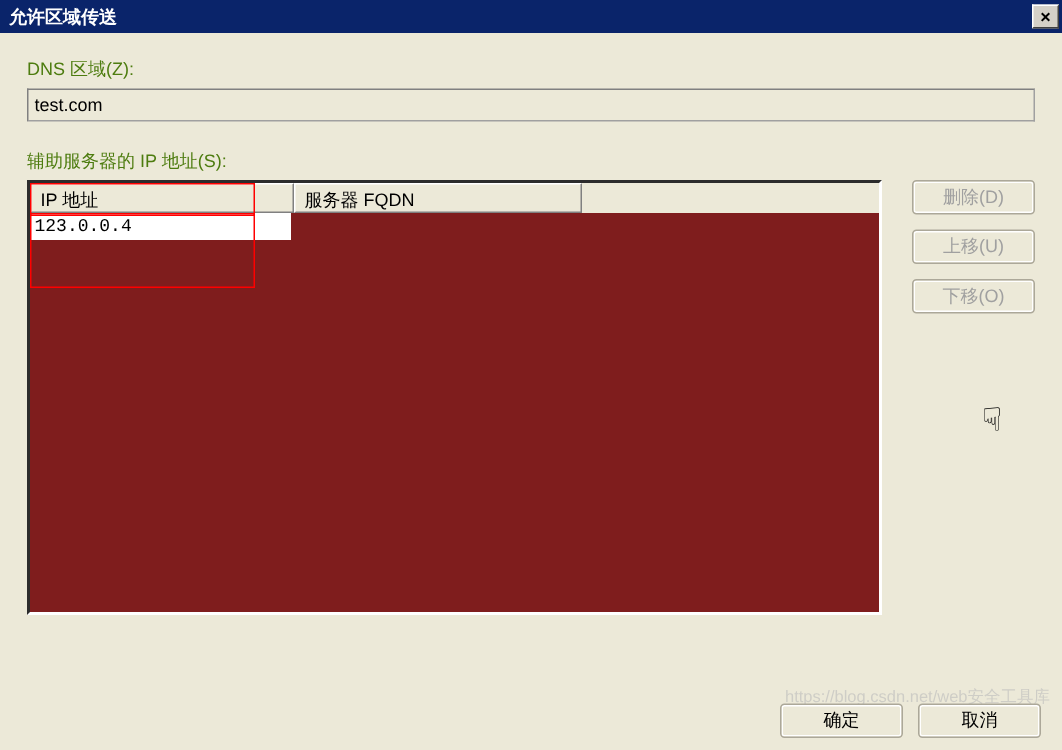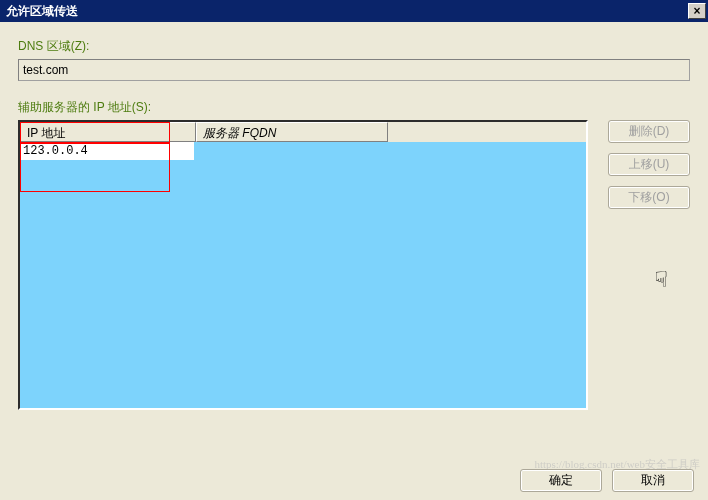--- a/index.html
+++ b/index.html
@@ -72,38 +72,38 @@
       box-shadow: 0 0 0 1px #fff inset;
     }
     .btn[disabled] {
       color: #a0a0a0;
       cursor: default;
     }
     .listview {
       border: 2px inset #fff;
       border-top-color: #808080;
       border-left-color: #808080;
-      background: #7dd3fc;
+      background: #7f1d1d;
       height: 290px;
       position: relative;
     }
     .listview-header {
       display: flex;
       height: 20px;
       background: #ece9d8;
     }
     .listview-header .col {
       border: 1px solid #fff;
       border-right-color: #808080;
       border-bottom-color: #808080;
       padding: 2px 6px;
       font-size: 12px;
     }
     .col-ip { width: 176px; }
-    .col-fqdn { width: 192px; font-style: italic; }
+    .col-fqdn { width: 192px; }
     .col-verified { flex: 1; }
     .listview-body { padding: 0; }
     .ip-input {
       width: 174px;
       border: none;
       outline: none;
       padding: 2px 3px;
       font-family: "Courier New", monospace;
       font-size: 12px;
       height: 18px;
@@ -126,21 +126,21 @@
       display: flex;
       gap: 10px;
     }
     .footer .btn { width: 82px; }
     .watermark {
       position: absolute;
       right: 8px;
       bottom: 28px;
       font-size: 11px;
       color: #bbb;
-      font-family: Liberation Serif, serif;
+      font-family: Liberation Sans, sans-serif;
       opacity: 0.6;
     }
     .cursor-icon {
       position: absolute;
       right: 40px;
       top: 245px;
       font-size: 22px;
       color: #000;
       pointer-events: none;
     }

